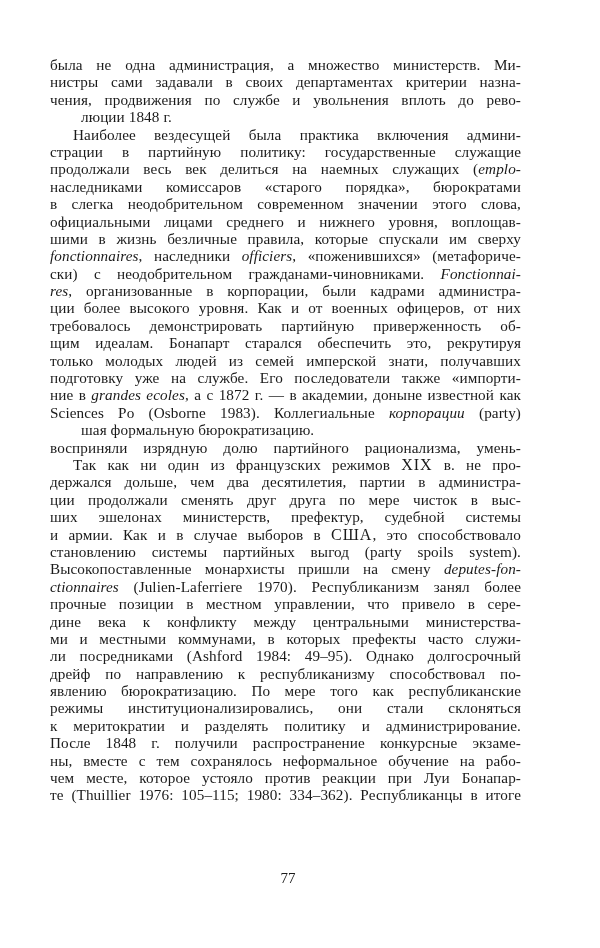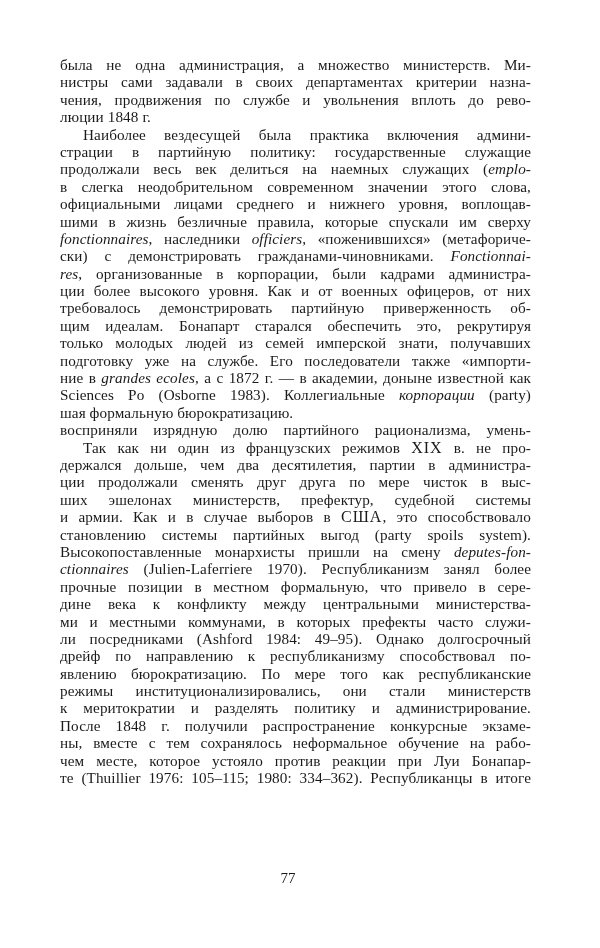--- a/index.html
+++ b/index.html
@@ -10,36 +10,37 @@
   body {
     width: 600px;
     height: 948px;
     position: relative;
     overflow: hidden;
     font-family: "Liberation Serif", "DejaVu Serif", serif;
     color: #1a1a1a;
   }
   .page {
     position: absolute;
-    left: 60px;
+    left: 50px;
     top: 56px;
     width: 471px;
   }
   .line {
     display: block;
     height: 17.4px;
     line-height: 17.4px;
     font-size: 15.2px;
     white-space: nowrap;
     text-align: justify;
     text-align-last: justify;
     letter-spacing: 0.1px;
   }
   .line.last {
     text-align-last: left;
+    margin-left: 31px;
   }
   .line.indent {
     padding-left: 23px;
   }
   .line em, .line i {
     font-style: italic;
   }
   .sc {
     font-size: 16px;
     letter-spacing: 1px;
@@ -62,52 +63,53 @@
     <div>
       <span class="line"><span>была не одна администрация, а множество министерств. Ми-</span></span>
       <span class="line"><span>нистры сами задавали в своих департаментах критерии назна-</span></span>
       <span class="line"><span>чения, продвижения по службе и увольнения вплоть до рево-</span></span>
       <span class="line last"><span>люции 1848 г.</span></span>
     </div>
     <div>
       <span class="line indent"><span>Наиболее вездесущей была практика включения админи-</span></span>
       <span class="line"><span>страции в партийную политику: государственные служащие</span></span>
       <span class="line"><span>продолжали весь век делиться на наемных служащих (</span><em>emplo-</em></span>
+      <span class="line"><span>наследниками комиссаров «старого порядка», бюрократами</span></span>
       <span class="line"><span>в слегка неодобрительном современном значении этого слова,</span></span>
       <span class="line"><span>официальными лицами среднего и нижнего уровня, воплощав-</span></span>
       <span class="line"><span>шими в жизнь безличные правила, которые спускали им сверху</span></span>
       <span class="line"><em>fonctionnaires</em><span>, наследники </span><em>officiers</em><span>, «поженившихся» (метафориче-</span></span>
-      <span class="line"><span>ски) с демонстрировать гражданами-чиновниками. </span><em>Fonctionnai-</em></span>
+      <span class="line"><span>ски) с неодобрительном гражданами-чиновниками. </span><em>Fonctionnai-</em></span>
       <span class="line"><em>res</em><span>, организованные в корпорации, были кадрами администра-</span></span>
       <span class="line"><span>ции более высокого уровня. Как и от военных офицеров, от них</span></span>
       <span class="line"><span>требовалось демонстрировать партийную приверженность об-</span></span>
       <span class="line"><span>щим идеалам. Бонапарт старался обеспечить это, рекрутируя</span></span>
       <span class="line"><span>только молодых людей из семей имперской знати, получавших</span></span>
       <span class="line"><span>подготовку уже на службе. Его последователи также «импорти-</span></span>
       <span class="line"><span>ние в </span><em>grandes ecoles</em><span>, а с 1872 г. — в академии, доныне известной как</span></span>
       <span class="line"><span>Sciences Po (Osborne 1983). Коллегиальные </span><em>корпорации</em><span> (party)</span></span>
       <span class="line last"><span>шая формальную бюрократизацию.</span></span>
       <span class="line"><span>восприняли изрядную долю партийного рационализма, умень-</span></span>
     </div>
     <div>
       <span class="line indent"><span>Так как ни один из французских режимов </span><span class="sc">XIX</span><span> в. не про-</span></span>
       <span class="line"><span>держался дольше, чем два десятилетия, партии в администра-</span></span>
       <span class="line"><span>ции продолжали сменять друг друга по мере чисток в выс-</span></span>
       <span class="line"><span>ших эшелонах министерств, префектур, судебной системы</span></span>
       <span class="line"><span>и армии. Как и в случае выборов в </span><span class="sc">США</span><span>, это способствовало</span></span>
       <span class="line"><span>становлению системы партийных выгод (party spoils system).</span></span>
       <span class="line"><span>Высокопоставленные монархисты пришли на смену </span><em>deputes-fon-</em></span>
       <span class="line"><em>ctionnaires</em><span> (Julien-Laferriere 1970). Республиканизм занял более</span></span>
-      <span class="line"><span>прочные позиции в местном формальную, что привело в сере-</span></span>
+      <span class="line"><span>прочные позиции в местном управлении, что привело в сере-</span></span>
       <span class="line"><span>дине века к конфликту между центральными министерства-</span></span>
       <span class="line"><span>ми и местными коммунами, в которых префекты часто служи-</span></span>
       <span class="line"><span>ли посредниками (Ashford 1984: 49–95). Однако долгосрочный</span></span>
       <span class="line"><span>дрейф по направлению к республиканизму способствовал по-</span></span>
       <span class="line"><span>явлению бюрократизацию. По мере того как республиканские</span></span>
-      <span class="line"><span>режимы институционализировались, они стали министерств</span></span>
+      <span class="line"><span>режимы институционализировались, они стали склоняться</span></span>
       <span class="line"><span>к меритократии и разделять политику и администрирование.</span></span>
       <span class="line"><span>После 1848 г. получили распространение конкурсные экзаме-</span></span>
       <span class="line"><span>ны, вместе с тем сохранялось неформальное обучение на рабо-</span></span>
       <span class="line"><span>чем месте, которое устояло против реакции при Луи Бонапар-</span></span>
       <span class="line"><span>те (Thuillier 1976: 105–115; 1980: 334–362). Республиканцы в итоге</span></span>
     </div>
   </div>
 
 <div class="page-number">77</div>
 

